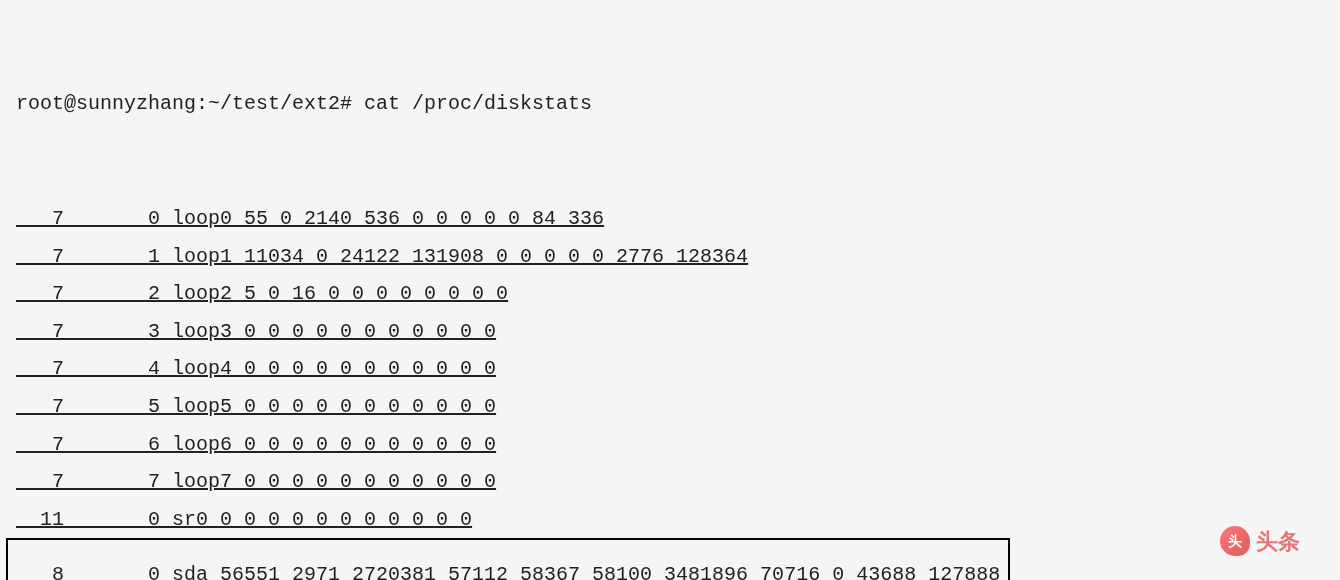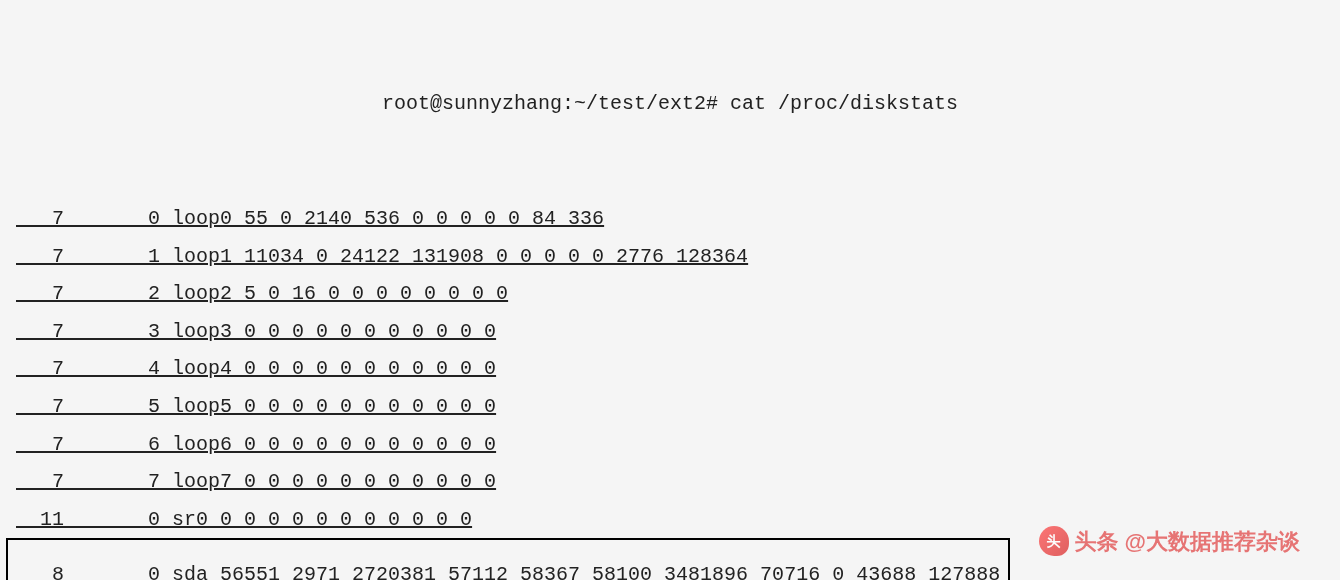--- a/index.html
+++ b/index.html
@@ -11,21 +11,20 @@
       line-height: 1.88;
       color: #222;
       width: 1340px;
       box-sizing: border-box;
     }
     .terminal {
       white-space: pre;
     }
     .prompt-line {
       margin-bottom: 2px;
-      text-align: center;
     }
     .data-row {
       display: block;
       text-decoration: underline;
     }
     .highlighted-row {
       border: 2px solid #000;
       display: inline-block;
       padding: 16px 8px;
       margin-left: -10px;
@@ -59,14 +58,13 @@
 <body>
 
 <div class="terminal">
   <div class="prompt-line">root@sunnyzhang:~/test/ext2# cat /proc/diskstats</div>
   <div id="rows-container"><div class="data-row">   7       0 loop0 55 0 2140 536 0 0 0 0 0 84 336</div><div class="data-row">   7       1 loop1 11034 0 24122 131908 0 0 0 0 0 2776 128364</div><div class="data-row">   7       2 loop2 5 0 16 0 0 0 0 0 0 0 0</div><div class="data-row">   7       3 loop3 0 0 0 0 0 0 0 0 0 0 0</div><div class="data-row">   7       4 loop4 0 0 0 0 0 0 0 0 0 0 0</div><div class="data-row">   7       5 loop5 0 0 0 0 0 0 0 0 0 0 0</div><div class="data-row">   7       6 loop6 0 0 0 0 0 0 0 0 0 0 0</div><div class="data-row">   7       7 loop7 0 0 0 0 0 0 0 0 0 0 0</div><div class="data-row">  11       0 sr0 0 0 0 0 0 0 0 0 0 0 0</div><div class="data-row"><span class="highlighted-row">   8       0 sda 56551 2971 2720381 57112 58367 58100 3481896 70716 0 43688 127888</span></div><div class="data-row">   8       1 sda1 228 0 12018 88 0 0 0 0 0 88 88</div></div>
 </div>
 
 <div class="watermark">
   <span class="watermark-icon">头</span>
   <span>头条</span>
-  <span>@大数据推荐杂谈</span>
 </div>
 
 </body></html>

